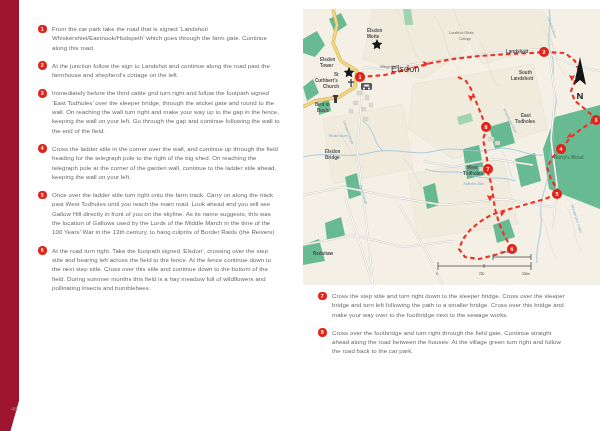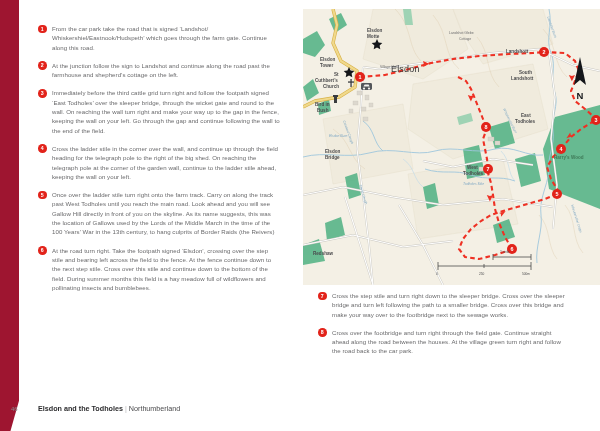--- a/index.html
+++ b/index.html
@@ -398,18 +398,15 @@
         <text class="lbl-scale" x="133" y="266">0</text>
         <text class="lbl-scale" x="176" y="266">250</text>
         <text class="lbl-scale" x="219" y="266">500m</text>
       </g>
 
     </svg>
   </div>
 
   <div id="footer">
     <div id="pagenum">46</div>
-    <div id="footer-title">
-      <b>Elsdon and the Todholes</b><span class="sep">|</span><span class="region">Northumberland</span>
-    </div>
   </div>
 
 </div>
 
 </body></html>

